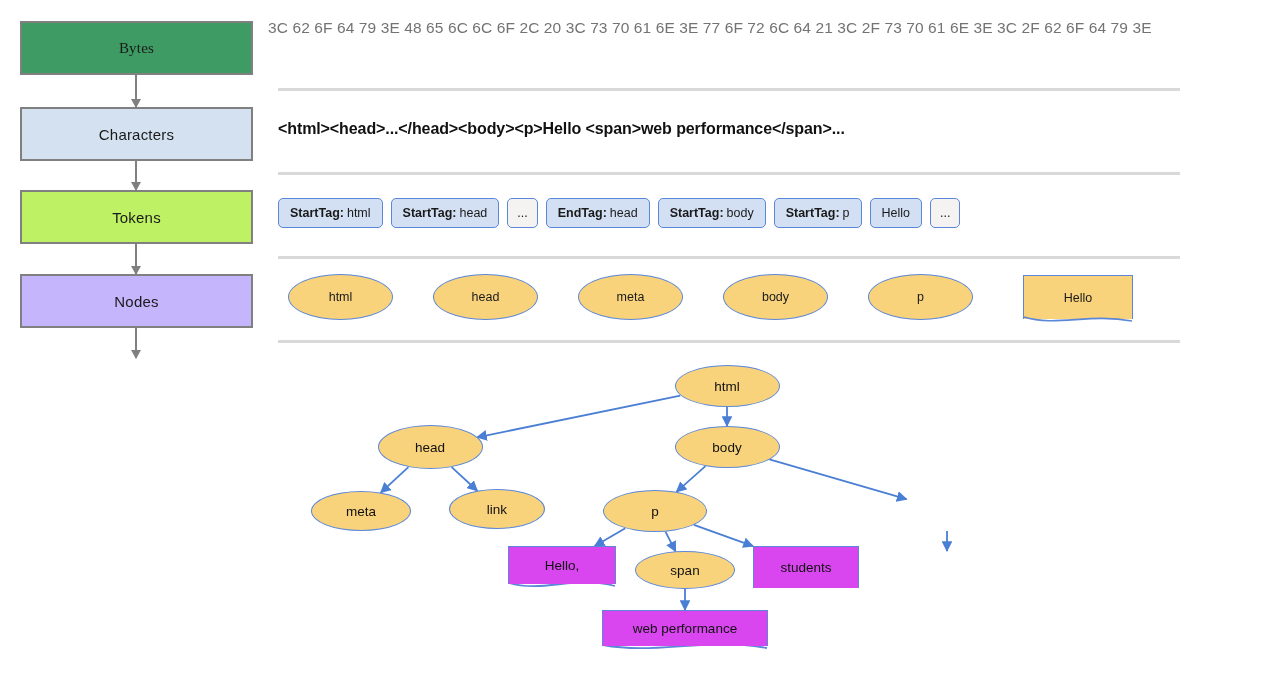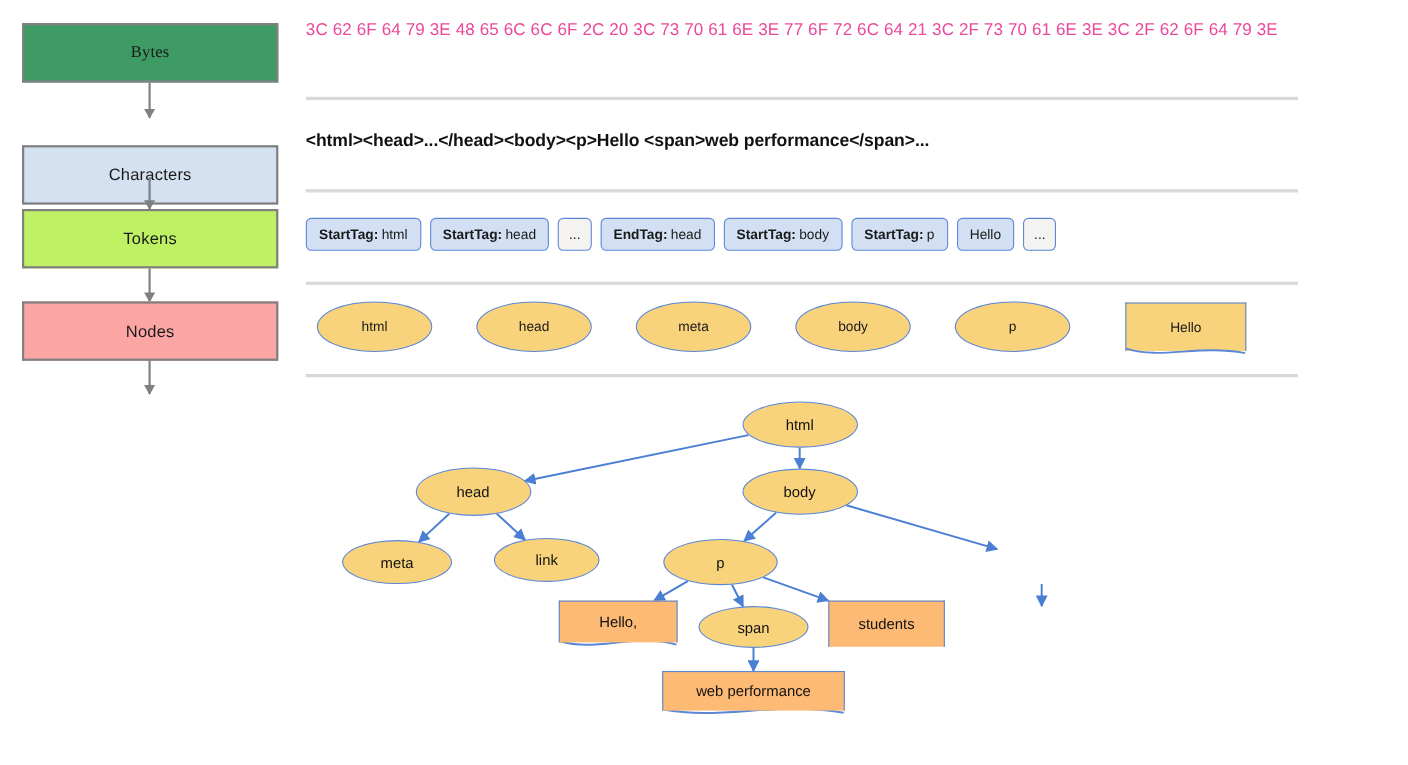--- a/index.html
+++ b/index.html
@@ -31,23 +31,23 @@
     box-sizing: border-box;
     border: 2px solid #808080;
     display: flex;
     align-items: center;
     justify-content: center;
     font-size: 15px;
     color: #1a1a1a;
     letter-spacing: .2px;
   }
   .stage-bytes      { top: 21px;  background: #3d9b63; font-family: Liberation Serif, serif; }
-  .stage-characters { top: 107px; background: #d4e1f1; margin-top: 25px; }
+  .stage-characters { top: 107px; background: #d4e1f1; }
   .stage-tokens     { top: 190px; background: #bef264; }
-  .stage-nodes      { top: 274px; background: #fca5a5; }
+  .stage-nodes      { top: 274px; background: #c4b5fd; }
   .stage-dom        { top: 358px; background: #f9d978; }
 
   .stage-arrow {
     position: absolute;
     left: 135px;
     width: 2px;
     background: #808080;
   }
   .stage-arrow::after {
     content: "";
@@ -71,26 +71,26 @@
     height: 3px;
     background: #d9d9d9;
   }
   .rule-1 { top: 88px; }
   .rule-2 { top: 172px; }
   .rule-3 { top: 256px; }
   .rule-4 { top: 340px; }
 
   .bytes-text {
     position: absolute;
-    left: 278px;
+    left: 268px;
     top: 17px;
     width: 905px;
     font-size: 15.5px;
     line-height: 22px;
-    color: #ec4899;
+    color: #737373;
     letter-spacing: .1px;
   }
   .chars-text {
     position: absolute;
     left: 278px;
     top: 120px;
     width: 905px;
     font-size: 16px;
     font-weight: bold;
     color: #111111;
@@ -165,21 +165,21 @@
     justify-content: center;
     font-size: 13.5px;
     color: #111111;
     border: 1.8px solid #5b87d8;
   }
   .tnode.elem {
     border-radius: 50%;
     background: #f9d37c;
   }
   .tnode.text {
-    background: #fdba74;
+    background: #d946ef;
   }
   svg.edges { position: absolute; left: 0; top: 0; width: 1280px; height: 695px; overflow: visible; }
 </style>
 </head>
 <body>
 
 <div id="diagram-root">
 
   <div class="stage-box stage-bytes">
     <span>Bytes</span>

